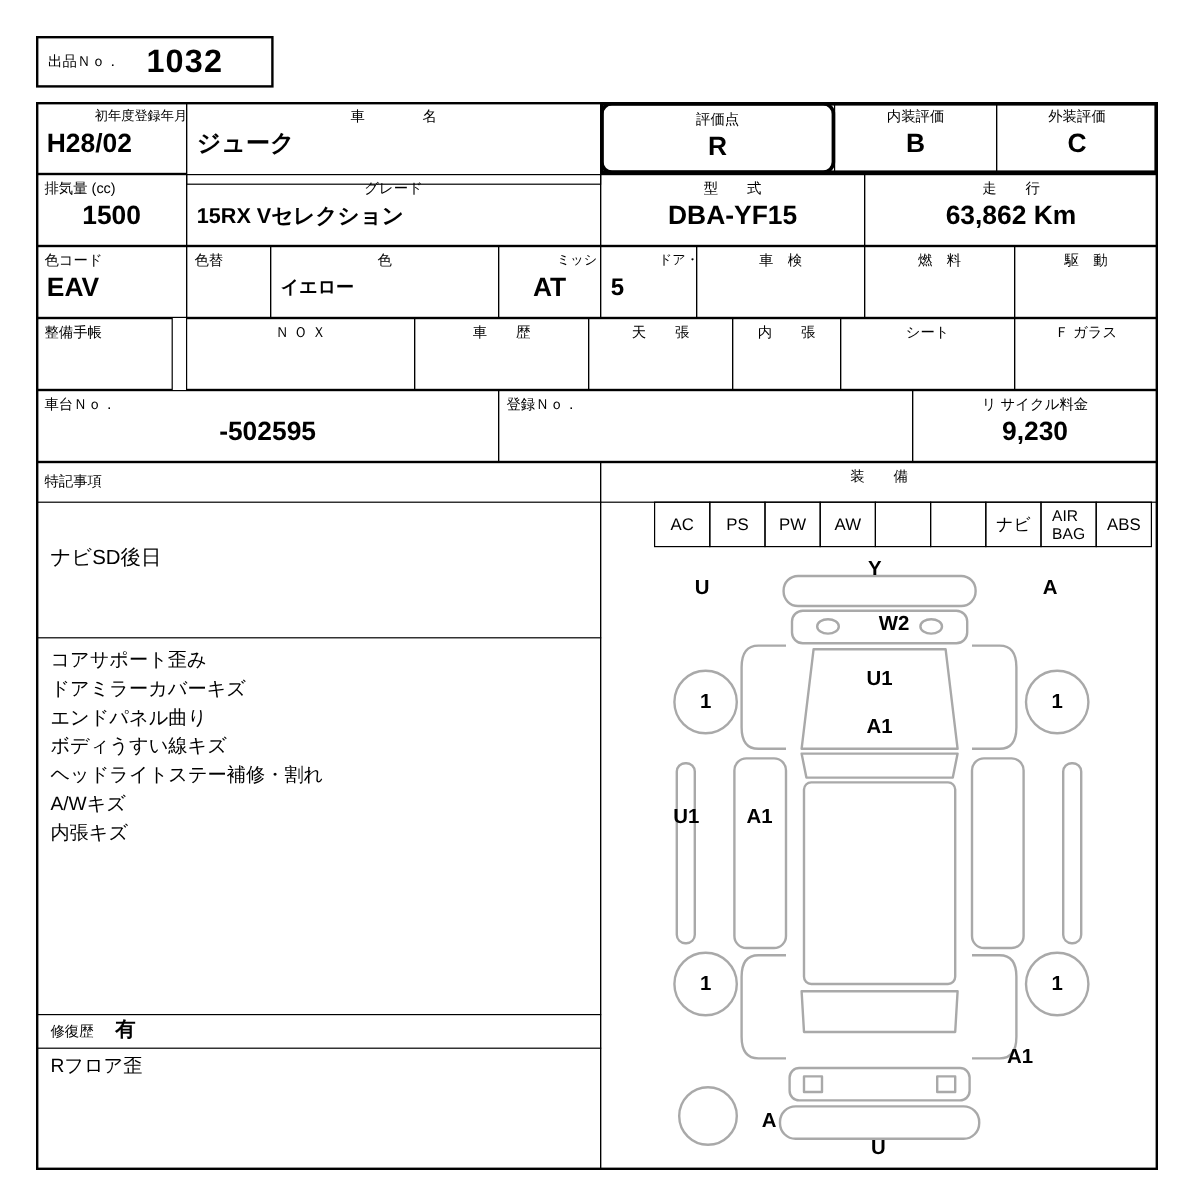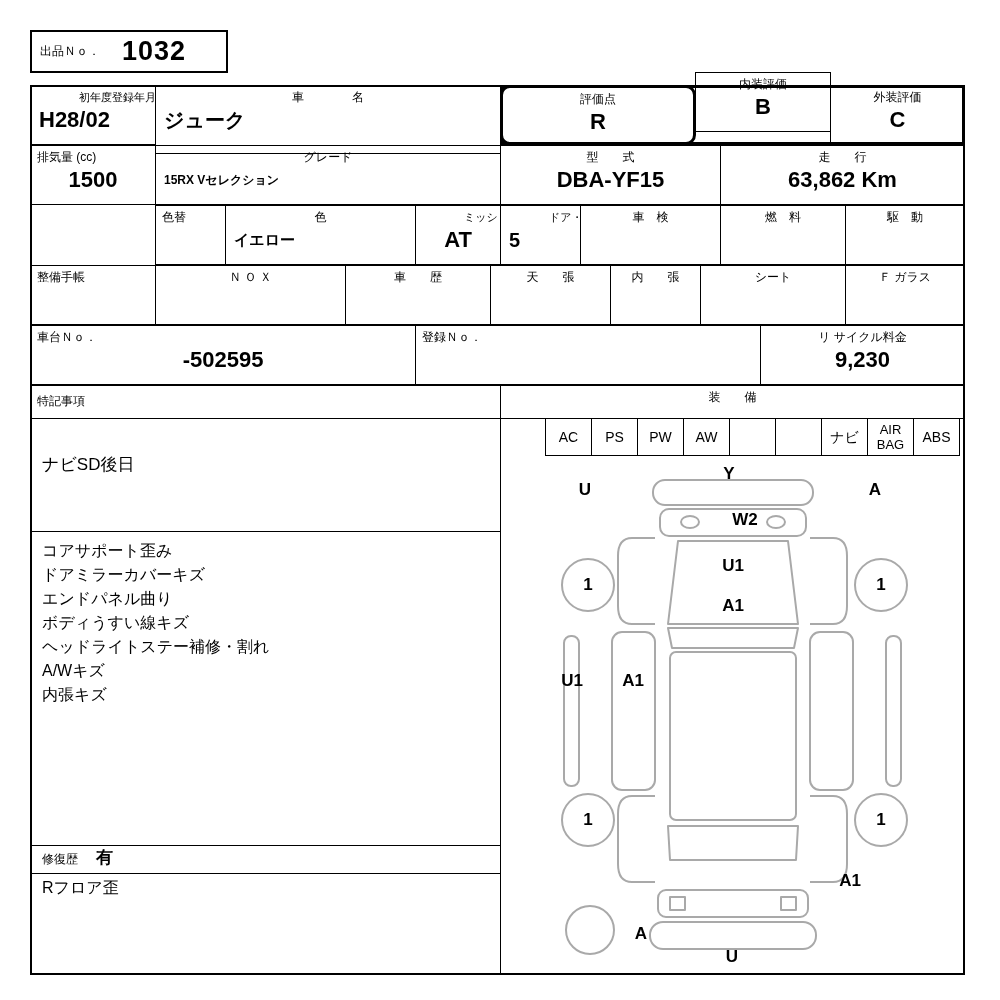--- a/index.html
+++ b/index.html
@@ -7,34 +7,34 @@
   body { width:1000px; height:1000px; position:relative; font-family:"Liberation Sans","DejaVu Sans",sans-serif; color:#000; }
   .sheet { position:absolute; left:0; top:0; width:1000px; height:1000px; background:#fff; }
   .cell { position:absolute; border:1px solid #000; overflow:hidden; }
   .thick { border-width:3px;border-radius:10px; }
   .lbl { font-size:12px; line-height:14px; padding:4px 6px 0 6px; white-space:nowrap; }
   .lbl.c { text-align:center; }
   .lbl.s { font-size:11px;padding-left:48px; }
   .val { font-weight:bold; font-size:20px; line-height:24px; padding:4px 8px 0 8px; white-space:nowrap; }
   .val.c { text-align:center; padding-left:0; padding-right:0; }
   .val.big { font-size:22px; }
-  .val.mid { font-size:12px; }
+  .val.mid { font-size:18px; }
   .val.sm { font-size:15px; }
   .exhibit { position:absolute; left:30px; top:30px; width:198px; height:43px; border:2px solid #000; display:flex; align-items:center; }
   .exhibit .elbl { font-size:12px; padding:0 8px 0 8px; }
   .exhibit .enum { font-size:27px; font-weight:bold; letter-spacing:1px; padding-left:14px; }
   .outer { position:absolute; left:30px; top:85px; width:935px; height:890px; border:2px solid #000; pointer-events:none; }
   .evalbox { position:absolute; left:500px; top:85px; width:465px; height:60px; border:3px solid #000; pointer-events:none; z-index:5; }
   .divider { position:absolute; border-top:1px solid #000; height:0; }
   .note-lead { position:absolute; left:42px; top:453px; font-size:17px; }
   .notes-list { position:absolute; left:42px; top:539px; font-size:16px; line-height:24px; }
   .repair-lbl { position:absolute; left:42px; top:851px; font-size:12px; }
   .repair-val { position:absolute; left:96px; top:846px; font-size:17px; font-weight:bold; }
   .repair-detail { position:absolute; left:42px; top:878px; font-size:16px; }
-  .equip-cell { position:absolute; top:418px; height:38px; width:47px; border:1px solid #000; display:flex; align-items:center; justify-content:center; text-align:center; font-size:14px; line-height:15px; white-space:pre-line; }
+  .equip-cell { position:absolute; top:418px; height:38px; width:47px; border:1px solid #000; display:flex; align-items:center; justify-content:center; font-size:14px; line-height:15px; white-space:pre-line; }
   .diagram { position:absolute; left:500px; top:456px; width:465px; height:519px; }
   .diagram svg { position:absolute; left:0; top:0; }
   .marks { position:absolute; left:0; top:0; width:465px; height:519px; pointer-events:none; }
   .mark { position:absolute; transform:translate(-50%,-50%); font-size:17px; font-weight:bold; white-space:nowrap; }
 </style>
 </head>
 <body>
 
 <div class="sheet">
 
@@ -48,21 +48,21 @@
     <div class="val big">H28/02</div>
   </div>
   <div class="cell" style="left:155px;top:85px;width:346px;height:69px">
     <div class="lbl c">車　　　　名</div>
     <div class="val">ジューク</div>
   </div>
   <div class="cell thick" style="left:500px;top:85px;width:196px;height:60px">
     <div class="lbl c">評価点</div>
     <div class="val c big">R</div>
   </div>
-  <div class="cell" style="left:695px;top:72px;width:136px;height:60px">
+  <div class="cell" style="left:695px;top:85px;width:136px;height:60px">
     <div class="lbl c">内装評価</div>
     <div class="val c big">B</div>
   </div>
   <div class="cell" style="left:830px;top:85px;width:135px;height:60px">
     <div class="lbl c">外装評価</div>
     <div class="val c big">C</div>
   </div>
   <div class="evalbox"></div>
 
   <div class="cell" style="left:30px;top:145px;width:126px;height:60px">
@@ -75,20 +75,24 @@
   </div>
   <div class="cell" style="left:500px;top:145px;width:221px;height:60px">
     <div class="lbl c">型　　式</div>
     <div class="val c big">DBA-YF15</div>
   </div>
   <div class="cell" style="left:720px;top:145px;width:245px;height:60px">
     <div class="lbl c">走　　行</div>
     <div class="val c big">63,862 Km</div>
   </div>
 
+  <div class="cell" style="left:30px;top:205px;width:126px;height:60px">
+    <div class="lbl">色コード</div>
+    <div class="val big">EAV</div>
+  </div>
   <div class="cell" style="left:155px;top:205px;width:71px;height:60px">
     <div class="lbl">色替</div>
     <div class="val"></div>
   </div>
   <div class="cell" style="left:225px;top:205px;width:191px;height:60px">
     <div class="lbl c">色</div>
     <div class="val sm">イエロー</div>
   </div>
   <div class="cell" style="left:415px;top:205px;width:86px;height:60px">
     <div class="lbl c s">ミッション</div>
@@ -104,21 +108,21 @@
   </div>
   <div class="cell" style="left:720px;top:205px;width:126px;height:60px">
     <div class="lbl c">燃　料</div>
     <div class="val"></div>
   </div>
   <div class="cell" style="left:845px;top:205px;width:120px;height:60px">
     <div class="lbl c">駆　動</div>
     <div class="val"></div>
   </div>
 
-  <div class="cell" style="left:30px;top:265px;width:126px;height:60px">
+  <div class="cell" style="left:30px;top:265px;width:114px;height:60px">
     <div class="lbl">整備手帳</div>
     <div class="val"></div>
   </div>
   <div class="cell" style="left:155px;top:265px;width:191px;height:60px">
     <div class="lbl c">Ｎ Ｏ Ｘ</div>
     <div class="val"></div>
   </div>
   <div class="cell" style="left:345px;top:265px;width:146px;height:60px">
     <div class="lbl c">車　　歴</div>
     <div class="val"></div>

